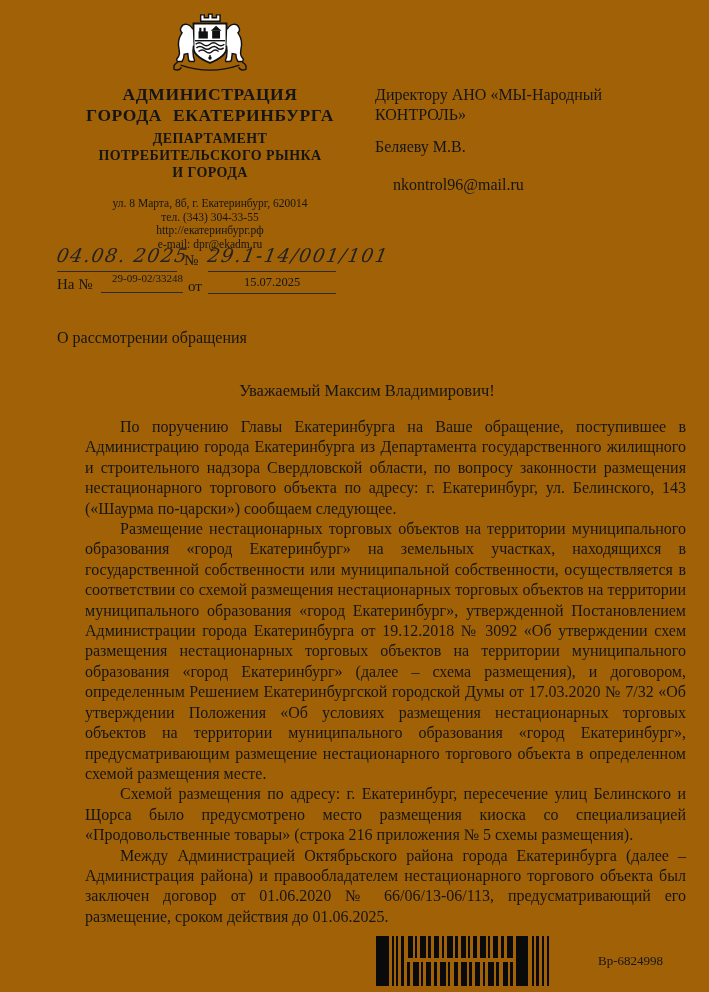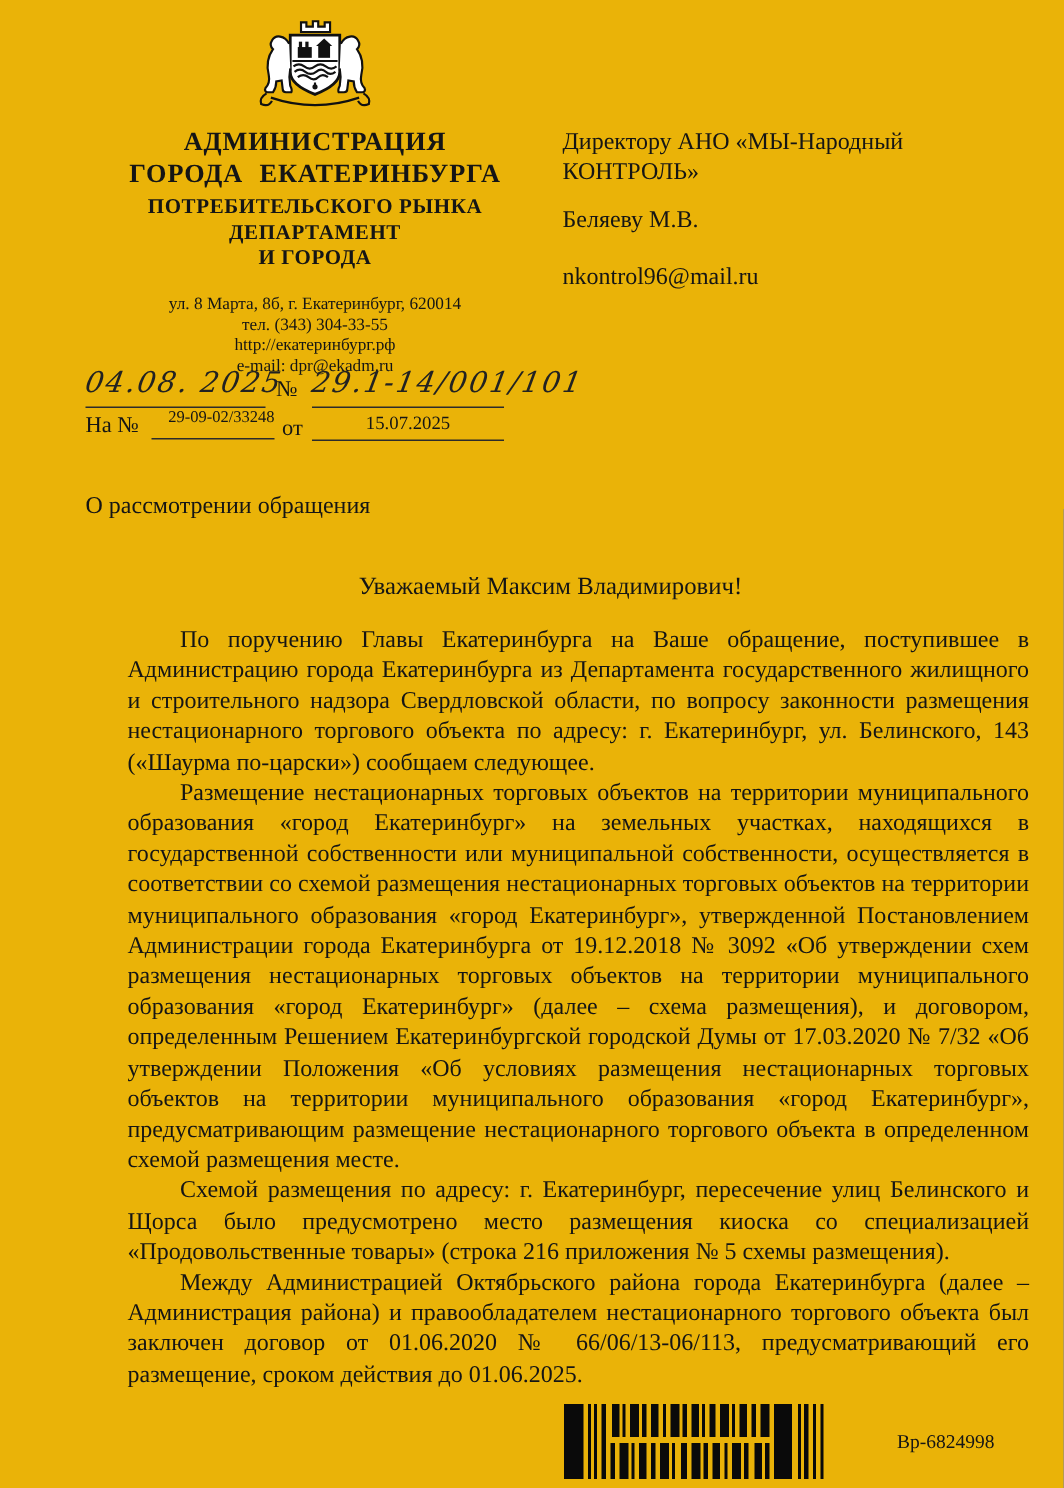--- a/index.html
+++ b/index.html
@@ -1,39 +1,39 @@
 <!DOCTYPE html>
 <html><head>
 <meta charset="utf-8">
 <style>
   * { margin:0; padding:0; box-sizing:border-box; }
   html,body { background:#8a8a8a; }
   .page {
     position:relative;
     width:709px; height:992px;
     margin:0 auto;
-    background:#eab308;
+    background:#a16207;
     color:#151515;
     font-family:"Liberation Serif", serif;
     overflow:hidden;
   }
   
   .letterhead {
     position:absolute; left:55px; top:12px; width:310px;
     text-align:center;
   }
   .emblem { display:block; margin:0 auto 6px auto; }
   .org-title { font-size:17.5px; font-weight:bold; line-height:21px; letter-spacing:0.6px; }
   .org-title .wide { word-spacing:6px; }
   .dept-title { font-size:14px; font-weight:bold; line-height:17px; margin-top:4px; letter-spacing:0.4px; }
   .address { font-size:11.5px; line-height:13.5px; margin-top:16px; }
   
   .recipient { position:absolute; left:375px; top:85px; width:300px; font-size:16px; line-height:20px; }
   .recipient .name { margin-top:12px; }
-  .recipient .email { margin-top:18px; }
+  .recipient .email { margin-top:18px;margin-left:18px; }
   
   .ref { position:absolute; left:0; top:0; width:709px; height:0; }
   .field { position:absolute; border-bottom:1.5px solid #2b2b2b; text-align:center; }
   .hw { font-family:"DejaVu Serif", serif; font-style:italic; font-size:19px; letter-spacing:1.5px; color:#222; display:inline-block; transform:skewX(-10deg); white-space:nowrap; }
   .f-date { left:57px; top:244px; width:120px; height:28px; }
   .f-no   { left:208px; top:244px; width:128px; height:28px; }
   .no-sign { position:absolute; left:184px; top:252px; font-size:15px; }
   .na-no  { position:absolute; left:57px; top:276px; font-size:15px; }
   .f-replyno { left:101px; top:272px; width:82px; height:21px; font-size:11px; line-height:12px;text-align:right; }
   .ot-label { position:absolute; left:188px; top:278px; font-size:15px; }
@@ -82,22 +82,22 @@
 
       <path class="ink" d="M16 70 q-7 4 -5 10 q7 3 10 -3"></path>
       <path class="ink" d="M106 70 q7 4 5 10 q-7 3 -10 -3"></path>
       <path class="ink" d="M20 74 q41 14 82 0"></path>
     </svg>
     <div class="org-title">
       <div>АДМИНИСТРАЦИЯ</div>
       <div class="wide">ГОРОДА ЕКАТЕРИНБУРГА</div>
     </div>
     <div class="dept-title">
+      <div>ДЕПАРТАМЕНТ</div>
       <div>ПОТРЕБИТЕЛЬСКОГО РЫНКА</div>
-      <div>ДЕПАРТАМЕНТ</div>
       <div>И ГОРОДА</div>
     </div>
     <div class="address">
       <div>ул. 8 Марта, 8б, г. Екатеринбург, 620014</div>
       <div>тел. (343) 304-33-55</div>
       <div>http://екатеринбург.рф</div>
       <div>e-mail: dpr@ekadm.ru</div>
     </div>
   </div>
 

